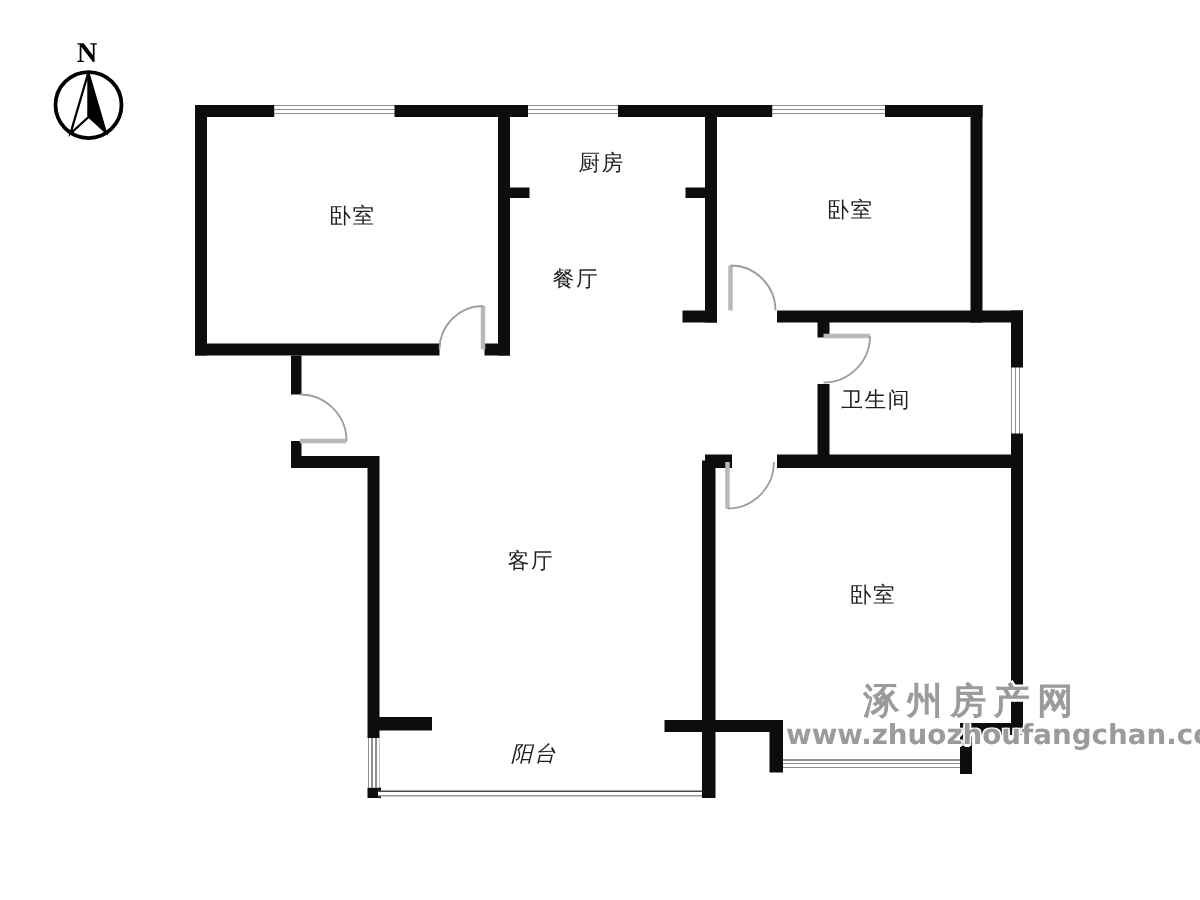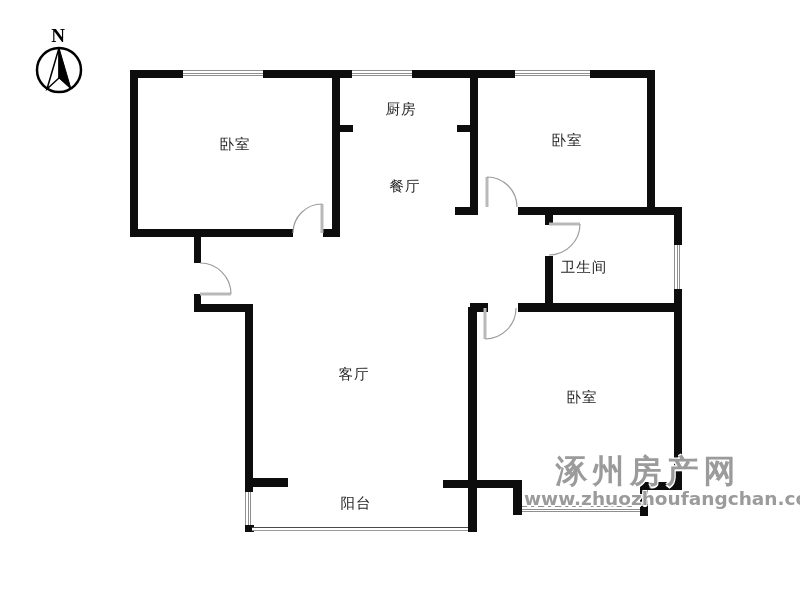--- a/index.html
+++ b/index.html
@@ -10,21 +10,21 @@
   .win-h{position:absolute;background:repeating-linear-gradient(to bottom,#8f8f8f 0,#8f8f8f 1px,#ffffff 1px,#ffffff 2.6px);}
   .win-v{position:absolute;background:repeating-linear-gradient(to right,#8f8f8f 0,#8f8f8f 1px,#ffffff 1px,#ffffff 2.6px);}
   
   .rail{position:absolute;background:linear-gradient(to bottom,#4a4a4a 0,#4a4a4a 1px,#ffffff 1px,#ffffff 3px,#9a9a9a 3px,#9a9a9a 4px);}
   .room-label{position:absolute;transform:translate(-50%,-50%);color:#1f1f1f;
         font-size:14.5px;letter-spacing:1px;white-space:nowrap;}
   .overlay{position:absolute;left:0;top:0;pointer-events:none;}
   .watermark{position:absolute;right:28px;top:455px;width:248px;text-align:center;
         color:#9b9b9b;font-weight:bold;line-height:1.0;
         text-shadow:-1px -1px 0 #fff,1px -1px 0 #fff,-1px 1px 0 #fff,1px 1px 0 #fff,0 2px 0 #fff;}
-  .wm-1{font-size:32px;letter-spacing:5px;}
+  .wm-1{font-size:24px;letter-spacing:5px;}
   .wm-2{font-size:18.5px;letter-spacing:0px;margin-top:3px;}
   .compass-n{position:absolute;left:58px;top:36px;transform:translate(-50%,-50%);
         font-family:"Liberation Serif","DejaVu Serif",serif;font-weight:bold;font-size:19px;color:#000;}
 </style>
 </head>
 <body>
 
 <div class="plan">
 
   <div class="wall" style="left:130px;top:70px;width:53px;height:8px;"></div>
@@ -97,25 +97,25 @@
 
   <span class="compass-n">N</span>
   <svg class="overlay" width="800" height="600" viewBox="0 0 800 600">
     <circle cx="59" cy="70" r="22" fill="none" stroke="#000" stroke-width="2.5"></circle>
     <polygon points="59,48 47,89 59,78" fill="#ffffff" stroke="#000" stroke-width="1.5"></polygon>
     <polygon points="59,48 71,89 59,78" fill="#000" stroke="#000" stroke-width="1"></polygon>
   </svg>
 
   <span class="room-label" style="left:235px;top:144px;">卧室</span>
   <span class="room-label" style="left:401px;top:109px;">厨房</span>
-  <span class="room-label" style="left:405px;top:186px;">餐厅</span>
+  <span class="room-label" style="left:384px;top:186px;">餐厅</span>
   <span class="room-label" style="left:567px;top:140px;">卧室</span>
   <span class="room-label" style="left:584px;top:267px;">卫生间</span>
   <span class="room-label" style="left:354px;top:374px;">客厅</span>
   <span class="room-label" style="left:582px;top:397px;">卧室</span>
-  <span class="room-label" style="left:356px;top:503px;">阳台</span>
+  <span class="room-label" style="left:356px;top:503px;font-style:italic;">阳台</span>
 
   <div class="watermark">
     <div class="wm-1">涿州房产网</div>
     <div class="wm-2">www.zhuozhoufangchan.com</div>
   </div>
 
 </div>
 
 </body></html>

